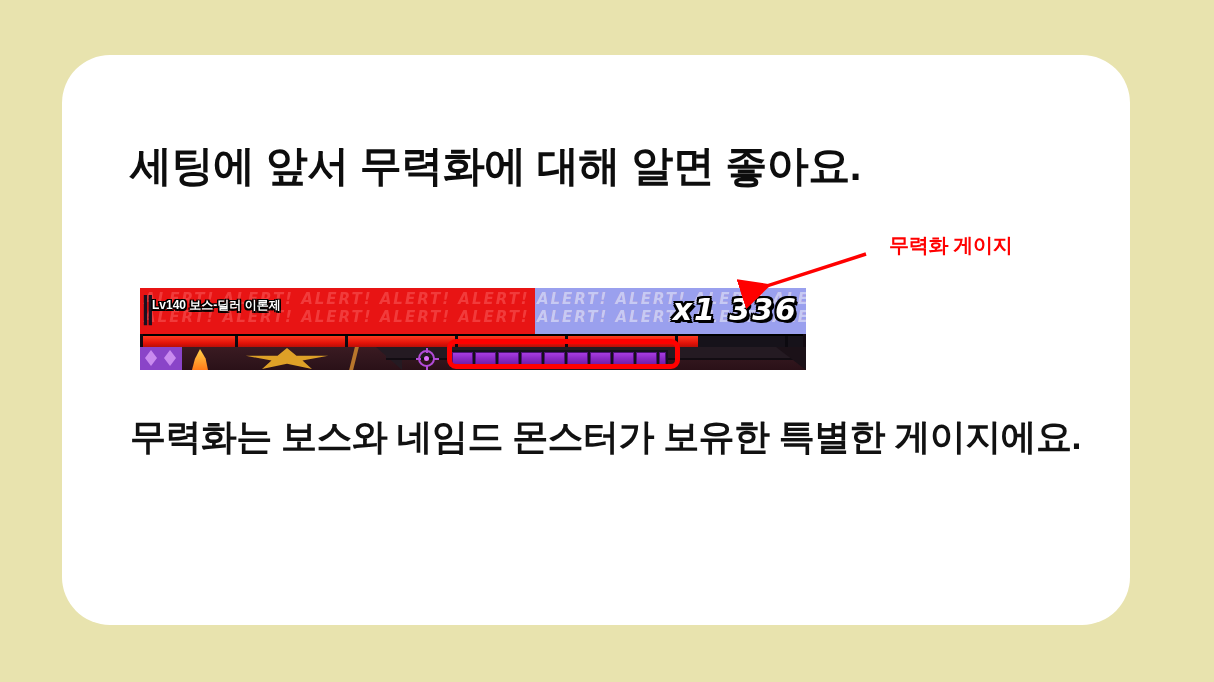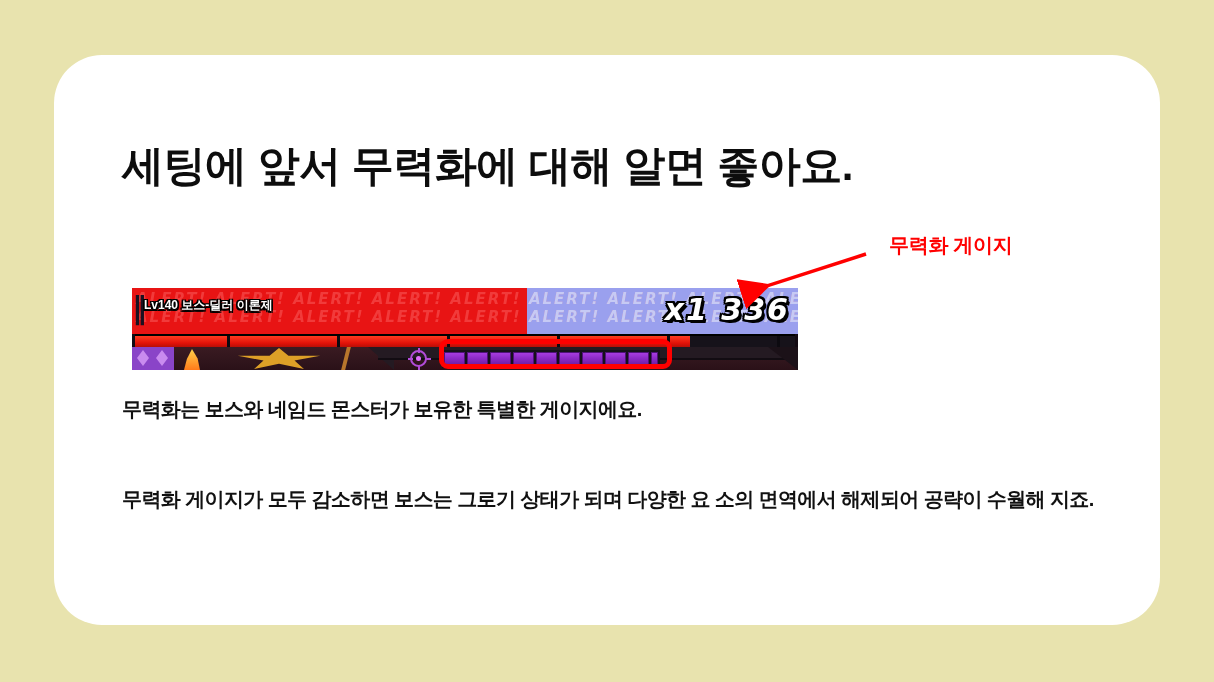--- a/index.html
+++ b/index.html
@@ -11,48 +11,47 @@
     height: 682px;
     background: #e8e3ae;
     font-family: "Liberation Sans", "DejaVu Sans", sans-serif;
     overflow: hidden;
     position: relative;
   }
 
   
   #card {
     position: absolute;
-    left: 54px;
+    left: 62px;
     top: 55px;
     width: 1068px;
     height: 570px;
     background: #ffffff;
     border-radius: 48px;
     overflow: hidden;
-    padding-left: 38px;
   }
 
   
   #heading {
     position: absolute;
     left: 68px;
     top: 60px;
     font-size: 42px;
     font-weight: bold;
     color: #0d0d0d;
     letter-spacing: -0.5px;
     white-space: nowrap;
     line-height: 1.1;
   }
 
   
   .body-par {
     position: absolute;
     left: 68px;
-    font-size: 20px;
+    font-size: 36px;
     font-weight: bold;
     color: #111111;
     letter-spacing: -0.6px;
     line-height: 1.42;
   }
   #par1 { top: 320px; width: 960px; white-space: nowrap; }
   #par2 { top: 410px; width: 985px; }
 
   
   #game {
@@ -383,24 +382,20 @@
       <div class="gauge-seg"></div>
       <div class="gauge-seg"></div>
       <div class="gauge-seg"></div>
       <div class="gauge-seg partial"></div>
     </div>
   </div>
 
   <div id="gauge-box"></div>
 
   <p class="body-par" id="par1">무력화는 보스와 네임드 몬스터가 보유한 특별한 게이지에요.</p>
-  <p class="body-par" id="par2">
-    <span>무력화 게이지가 모두 감소하면 보스는 그로기 상태가 되며 다양한 요</span>
-    <span>소의 면역에서 해제되어 공략이 수월해 지죠.</span>
-  </p>
 </div>
 
 <svg id="annotation-svg" viewBox="0 0 1214 682">
   <defs>
     <marker id="arrow" markerWidth="9" markerHeight="9" refX="7" refY="4.5" orient="auto">
       <path d="M9,0 L0,4.5 L9,9 z" fill="#ff0000"></path>
     </marker>
   </defs>
   <line x1="866" y1="254" x2="748" y2="292" stroke="#ff0000" stroke-width="3.5" marker-end="url(#arrow)"></line>
 </svg>

